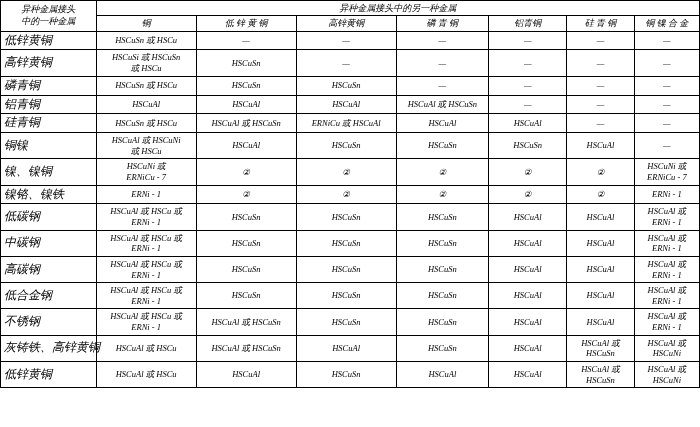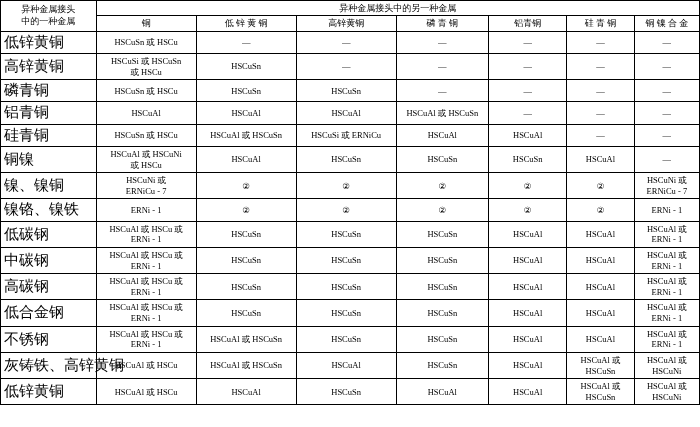--- a/index.html
+++ b/index.html
@@ -11,20 +11,21 @@
     width: 700px;
     height: 427px;
     font-family: "Liberation Serif", serif;
     color: #000;
   }
   #sheet {
     width: 700px;
     height: 427px;
     position: relative;
     overflow: hidden;
+    font-style: italic;
   }
   table.matrix {
     border-collapse: collapse;
     width: 700px;
     table-layout: fixed;
     font-size: 9px;
     line-height: 1.15;
   }
   table.matrix th,
   table.matrix td {
@@ -46,21 +47,21 @@
     padding: 3px 2px;
     border-radius: 6px;
   }
   .colhead {
     text-align: center;
     font-size: 9px;
     padding: 3px 2px;
   }
   .rowhead {
     text-align: left;
-    font-size: 15px;
+    font-size: 12px;
     padding: 2px 3px;
     white-space: nowrap;
   }
   .cell {
     text-align: center;
     font-size: 8.5px;
     line-height: 1.25;
   }
   .dash {
     text-align: center;
@@ -145,21 +146,21 @@
           <td class="cell">HSCuAl</td>
           <td class="cell">HSCuAl 或 HSCuSn</td>
           <td class="cell dash">—</td>
           <td class="cell dash">—</td>
           <td class="cell dash">—</td>
         </tr>
         <tr>
           <th class="rowhead">硅青铜</th>
           <td class="cell">HSCuSn 或 HSCu</td>
           <td class="cell">HSCuAl 或 HSCuSn</td>
-          <td class="cell">HSCuSi 或 ERNiCu</td>
+          <td class="cell">ERNiCu 或 HSCuAl</td>
           <td class="cell">HSCuAl</td>
           <td class="cell">HSCuAl</td>
           <td class="cell dash">—</td>
           <td class="cell dash">—</td>
         </tr>
         <tr>
           <th class="rowhead">铜镍</th>
           <td class="cell">HSCuAl 或 HSCuNi<br>或 HSCu</td>
           <td class="cell">HSCuAl</td>
           <td class="cell">HSCuSn</td>

